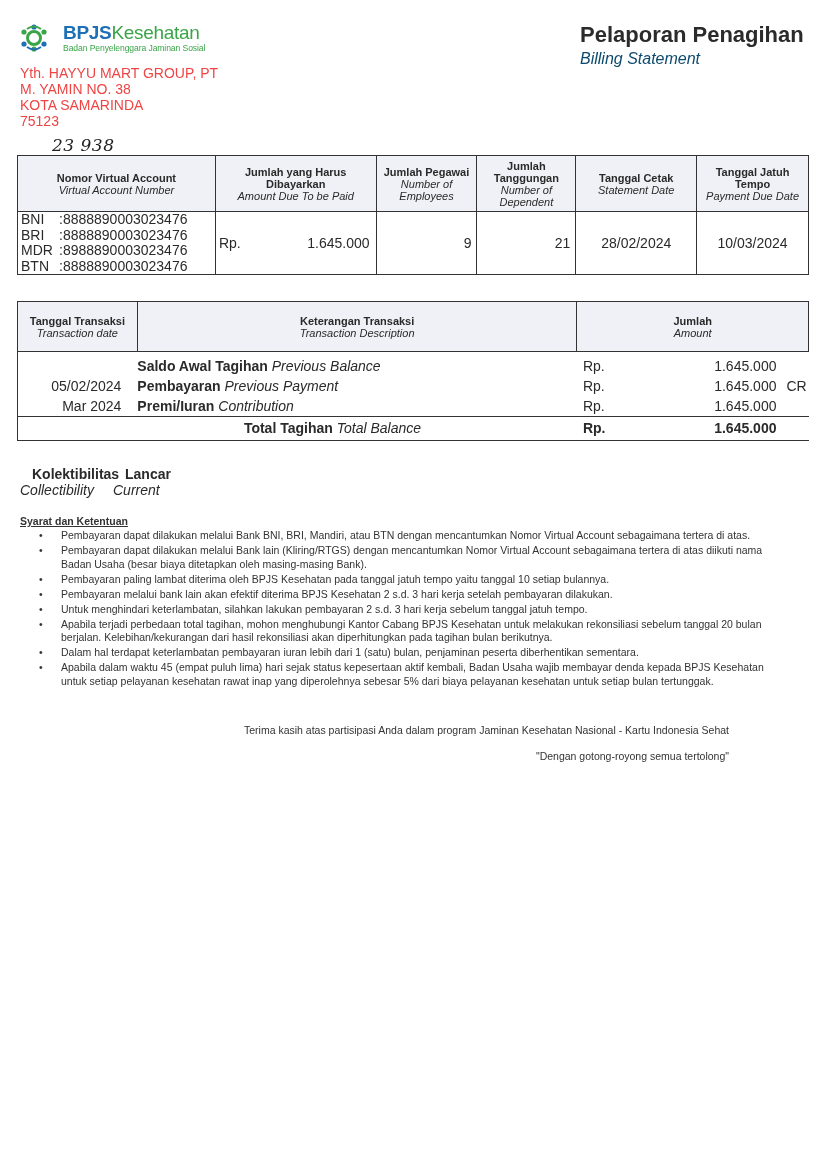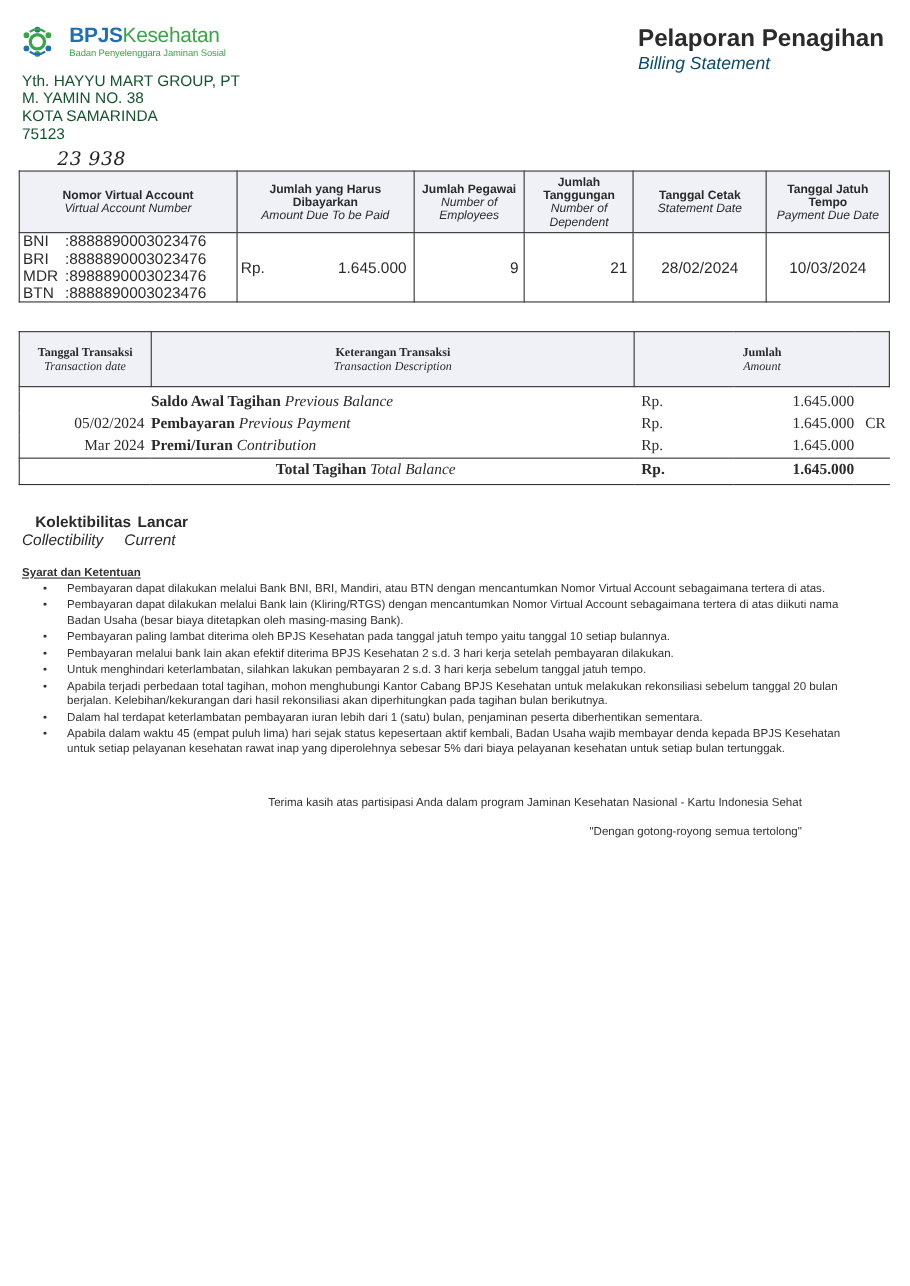--- a/index.html
+++ b/index.html
@@ -11,48 +11,48 @@
   .logo-text { display: flex; flex-direction: column; line-height: 1; }
   .logo-brand { font-size: 19px; letter-spacing: -0.3px; }
   .logo-brand .bp { color: #1f6fb5; font-weight: bold; }
   .logo-brand .ks { color: #3aa548; }
   .logo-sub { font-size: 8.6px; color: #3aa548; margin-top: 2px; letter-spacing: -0.1px; }
 
   .doc-title { position: absolute; left: 580px; top: 22px; }
   .doc-title .t1 { font-size: 22px; font-weight: bold; color: #2b2b2b; }
   .doc-title .t2 { font-size: 16px; font-style: italic; color: #0c4a6e; margin-top: 2px; }
 
-  .address { position: absolute; left: 20px; top: 65px; font-size: 14px; line-height: 16px; color: #14532d; }
+  .address { position: absolute; left: 20px; top: 65px; font-size: 14px; line-height: 16px; color: #ef4444; }
 
   .handwrite { position: absolute; left: 52px; top: 135px; font-family: "DejaVu Serif", serif; font-style: italic; font-size: 17px; color: #222; letter-spacing: 0.5px; }
 
   table { border-collapse: collapse; position: absolute; }
   .t-account { left: 17px; top: 155px; width: 792px; }
   .t-account th, .t-account td { border: 1.5px solid #333; }
   .t-account th { background: #eff1f6; font-size: 11px; font-weight: normal; text-align: center; vertical-align: middle; height: 56px; padding: 2px 3px; line-height: 12px; }
   .t-account th b { display: block; font-weight: bold; }
   .t-account th i { display: block; }
   .t-account td { font-size: 14px; height: 52px; vertical-align: middle; margin-top: 44px; }
   .va-list { padding-left: 3px; line-height: 15.5px; }
   .va-row { display: flex; }
   .va-bank { width: 38px; }
   .amt-cell { display: flex; justify-content: space-between; padding: 0 6px 0 3px; }
   .num-right { text-align: right; padding-right: 5px; }
   .num-center { text-align: center; }
 
-  .t-trans { left: 17px; top: 301px; width: 792px; font-family: Liberation Serif, serif; }
+  .t-trans { left: 17px; top: 301px; width: 792px; }
   .t-trans th { background: #eff1f6; border: 1.5px solid #333; font-size: 11px; font-weight: normal; text-align: center; height: 50px; line-height: 12px; }
   .t-trans th b { display: block; font-weight: bold; }
   .t-trans th i { display: block; }
   .t-trans td { font-size: 14px; height: 20px; line-height: 20px; }
   .t-trans .body-row td:first-child { border-left: 1.5px solid #333; }
   .t-trans .last-body td { border-bottom: 1.5px solid #333; }
   .t-trans .total-row td { border-bottom: 1.5px solid #333; height: 24px; }
   .t-trans .total-row td:first-child { border-left: 1.5px solid #333; }
-  .td-date { text-align: right; padding-right: 6px; width: 120px; margin-top: 33px; }
+  .td-date { text-align: right; padding-right: 16px; width: 120px; margin-top: 33px; }
   .td-desc b { font-weight: bold; }
   .td-rp { width: 90px; padding-left: 6px; }
   .td-val { text-align: right; width: 110px; }
   .td-cr { width: 32px; padding-left: 10px; }
   .total-label { text-align: center; padding-left: 70px; }
 
   .collect { position: absolute; left: 20px; top: 466px; font-size: 14px; line-height: 16px; }
   .collect .row { display: flex; }
   .collect .c1 { width: 93px; }
   .collect b { font-weight: bold; padding-left: 12px; }

